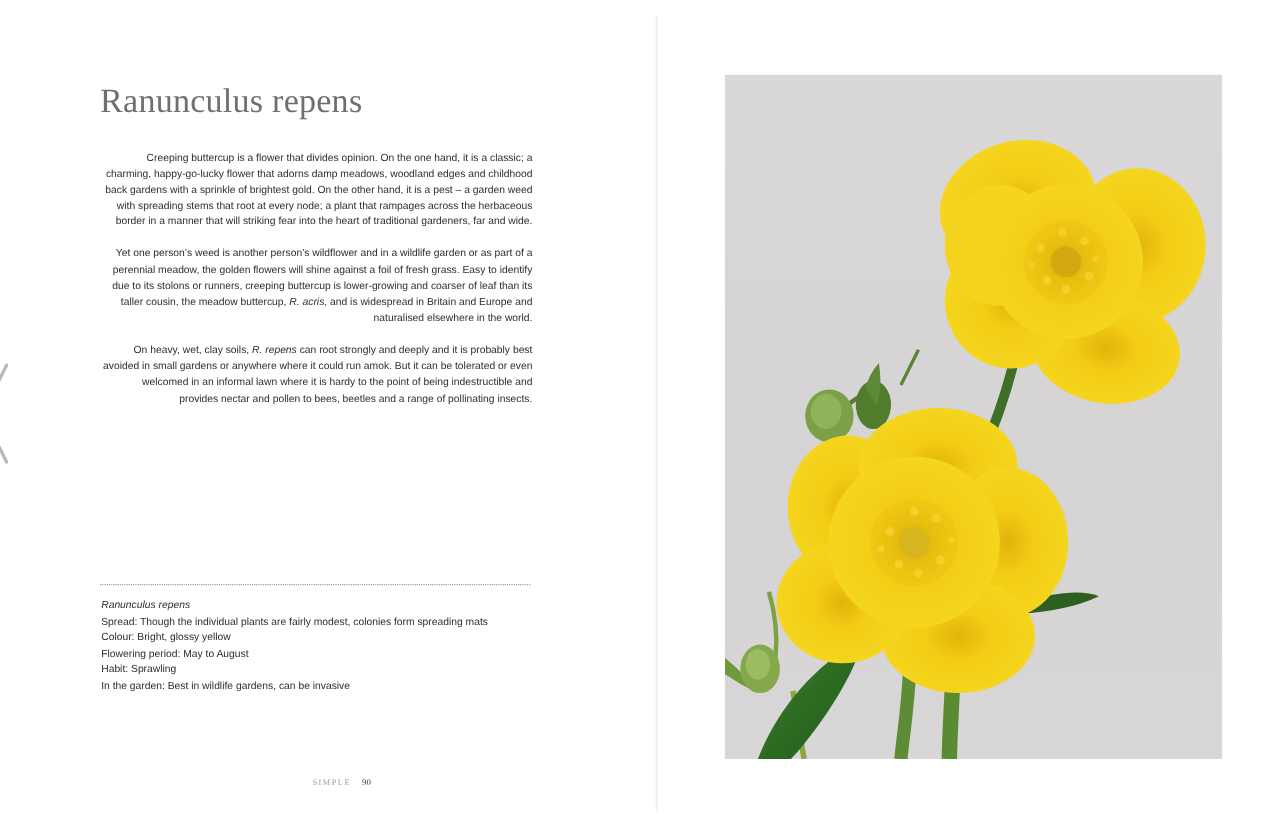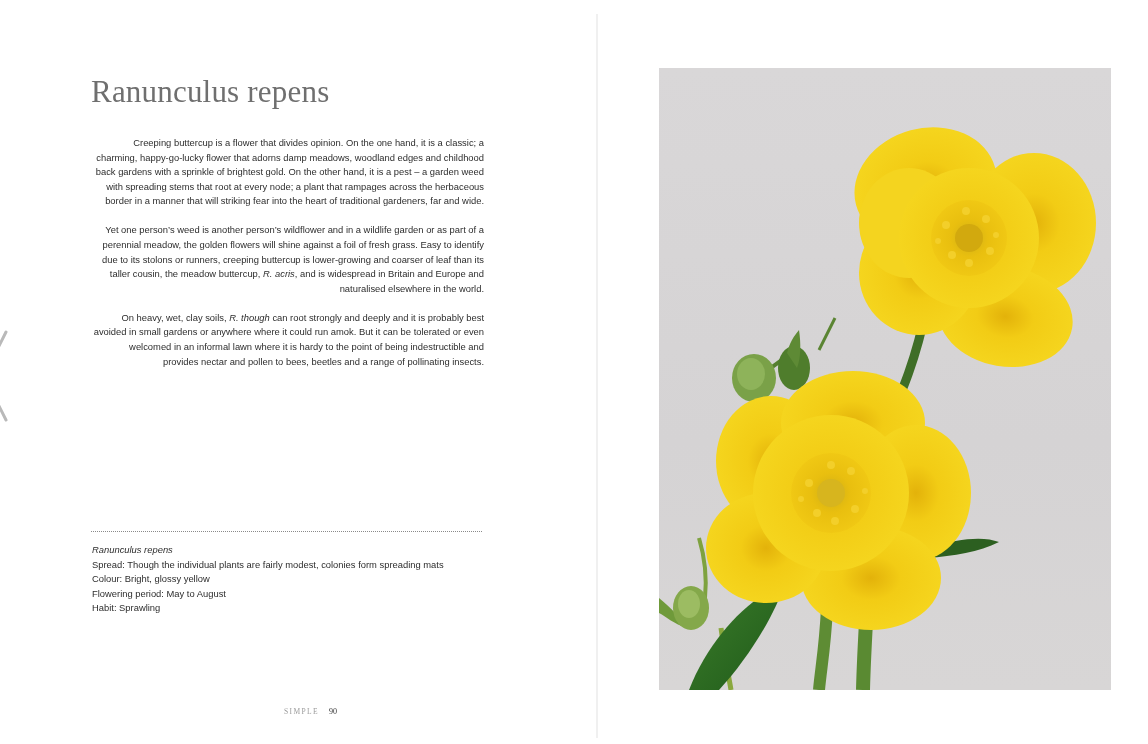--- a/index.html
+++ b/index.html
@@ -53,31 +53,32 @@
     <svg width="30" height="92" viewBox="0 0 30 92">
       <polyline points="24,2 2,46 24,90" fill="none" stroke="#b9b9b9" stroke-width="3" stroke-linecap="round"></polyline>
     </svg>
   </div>
 
   <h1 class="title">Ranunculus repens</h1>
 
   <div class="body-text" id="body-text">
       <p><span>Creeping buttercup is a flower that divides opinion. On the one hand, it is a classic; a charming, happy-go-lucky flower that adorns damp meadows, woodland edges and childhood back gardens with a sprinkle of brightest gold. On the other hand, it is a pest – a garden weed with spreading stems that root at every node; a plant that rampages across the herbaceous border in a manner that will striking fear into the heart of traditional gardeners, far and wide.</span></p>
       <p><span>Yet one person’s weed is another person’s wildflower and in a wildlife garden or as part of a perennial meadow, the golden flowers will shine against a foil of fresh grass. Easy to identify due to its stolons or runners, creeping buttercup is lower-growing and coarser of leaf than its taller cousin, the meadow buttercup, </span><i>R. acris</i><span>, and is widespread in Britain and Europe and naturalised elsewhere in the world.</span></p>
-      <p><span>On heavy, wet, clay soils, </span><i>R. though</i><span> can root strongly and deeply and it is probably best avoided in small gardens or anywhere where it could run amok. But it can be tolerated or even welcomed in an informal lawn where it is hardy to the point of being indestructible and provides nectar and pollen to bees, beetles and a range of pollinating insects.</span></p>
+      <p><span>On heavy, wet, clay soils, </span><i>R. repens</i><span> can root strongly and deeply and it is probably best avoided in small gardens or anywhere where it could run amok. But it can be tolerated or even welcomed in an informal lawn where it is hardy to the point of being indestructible and provides nectar and pollen to bees, beetles and a range of pollinating insects.</span></p>
     </div>
 
   <div class="dotted-rule"></div>
 
   <div class="facts">
     <div class="name">Ranunculus repens</div>
     <div>Spread: Though the individual plants are fairly modest, colonies form spreading mats</div>
     <div>Colour: Bright, glossy yellow</div>
     <div>Flowering period: May to August</div>
     <div>Habit: Sprawling</div>
+    <div>In the garden: Best in wildlife gardens, can be invasive</div>
   </div>
 
   <div class="footer">
     <span>SIMPLE</span><span class="num">90</span>
   </div>
 </div>
 
 <div class="gutter"></div>
 
 <div class="page-right"></div>

